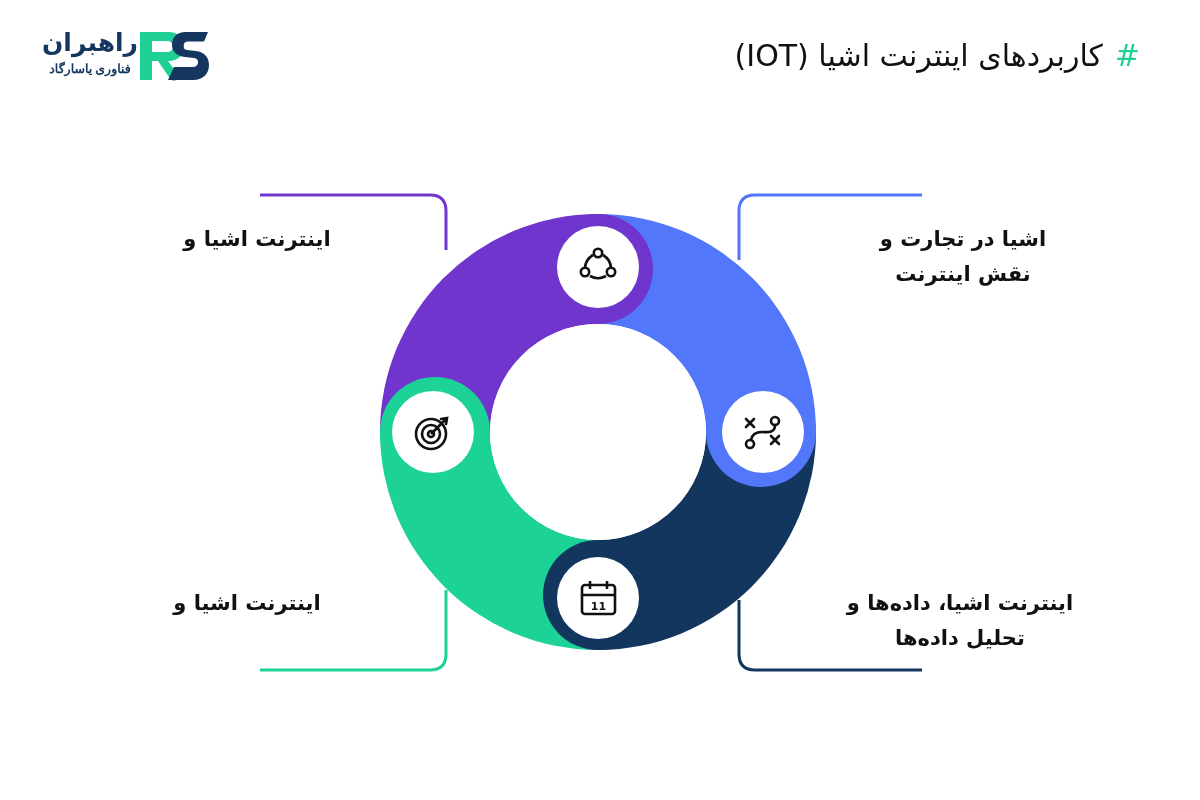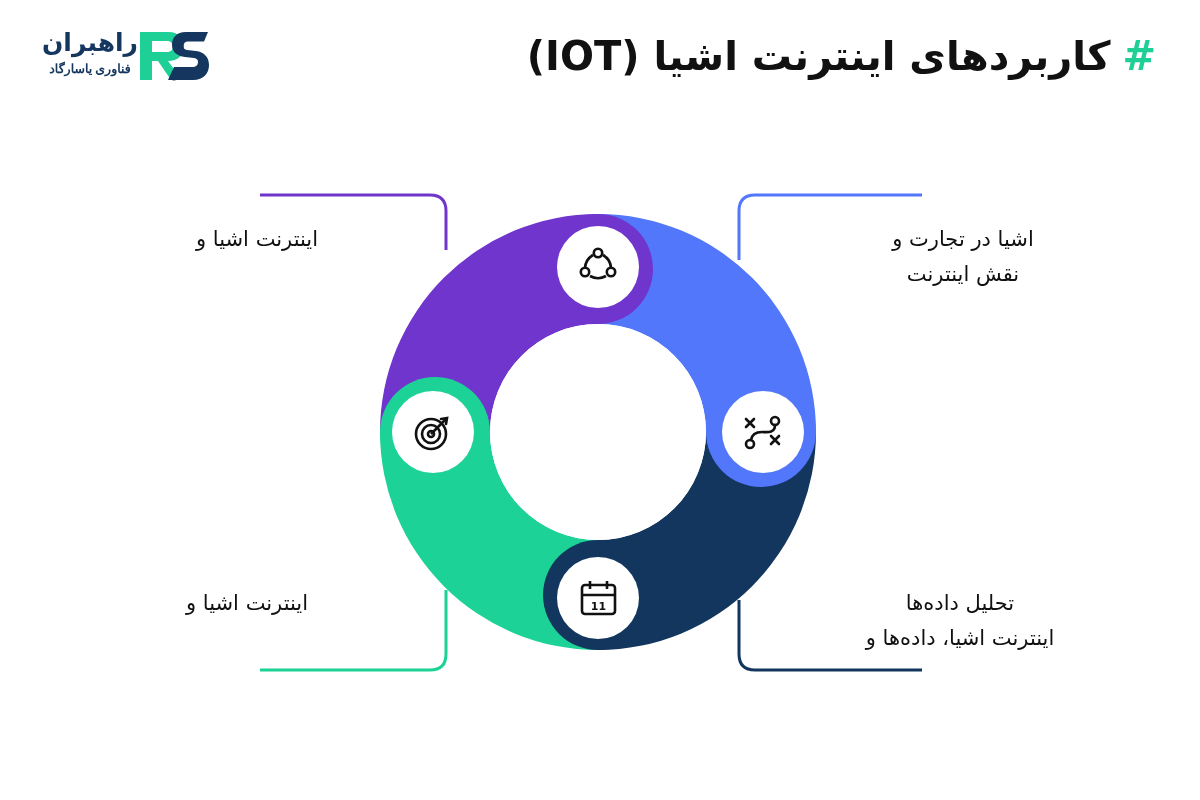--- a/index.html
+++ b/index.html
@@ -3,26 +3,26 @@
   <meta charset="utf-8">
   <style>
     html, body { margin: 0; padding: 0; background: #ffffff; }
     body { width: 1200px; height: 800px; position: relative; overflow: hidden;
            font-family: "DejaVu Sans", sans-serif; }
     .logo { position: absolute; left: 20px; top: 26px; width: 190px; height: 64px; }
     .logo-text { position: absolute; right: 72px; top: 0; text-align: center; direction: rtl; }
     .logo-main { font-size: 25px; font-weight: bold; color: #14365f; line-height: 34px; white-space: nowrap; }
     .logo-sub { font-size: 12.5px; font-weight: bold; color: #14365f; line-height: 18px; white-space: nowrap; font-family: Liberation Serif, serif; }
     .logo-mark { position: absolute; right: 0; top: 2px; width: 72px; height: 56px; }
-    .title { position: absolute; right: 44px; top: 32px; direction: rtl; font-size: 40px;
-             font-weight: bold; color: #111111; white-space: nowrap; line-height: 48px; }
+    .title { position: absolute; right: 60px; top: 32px; direction: rtl; font-size: 30px;
+             font-weight: normal; color: #111111; white-space: nowrap; line-height: 48px; }
     .title .hash { color: #1ecf96; margin-left: 12px; }
     .diagram { position: absolute; left: 0; top: 0; width: 1200px; height: 800px; }
     .label { position: absolute; direction: rtl; text-align: center; font-size: 21px;
-             font-weight: 400; color: #111111; line-height: 35px; white-space: nowrap; }
+             font-weight: 700; color: #111111; line-height: 35px; white-space: nowrap; }
     .label-tl { left: 172px; top: 222px; width: 170px; }
     .label-tr { left: 868px; top: 222px; width: 190px; }
     .label-bl { left: 172px; top: 586px; width: 150px; }
     .label-br { left: 840px; top: 586px; width: 240px; }
   </style>
 </head>
 <body>
 
 <div class="logo">
   <div class="logo-text">
@@ -110,15 +110,15 @@
 <div class="label label-tr">
   <div>اشیا در تجارت و</div>
   <div>نقش اینترنت</div>
 </div>
 
 <div class="label label-bl">
   <div>اینترنت اشیا و</div>
 </div>
 
 <div class="label label-br">
+  <div>اینترنت اشیا، داده‌ها و</div>
   <div>تحلیل داده‌ها</div>
-  <div>اینترنت اشیا، داده‌ها و</div>
 </div>
 
 </body></html>

